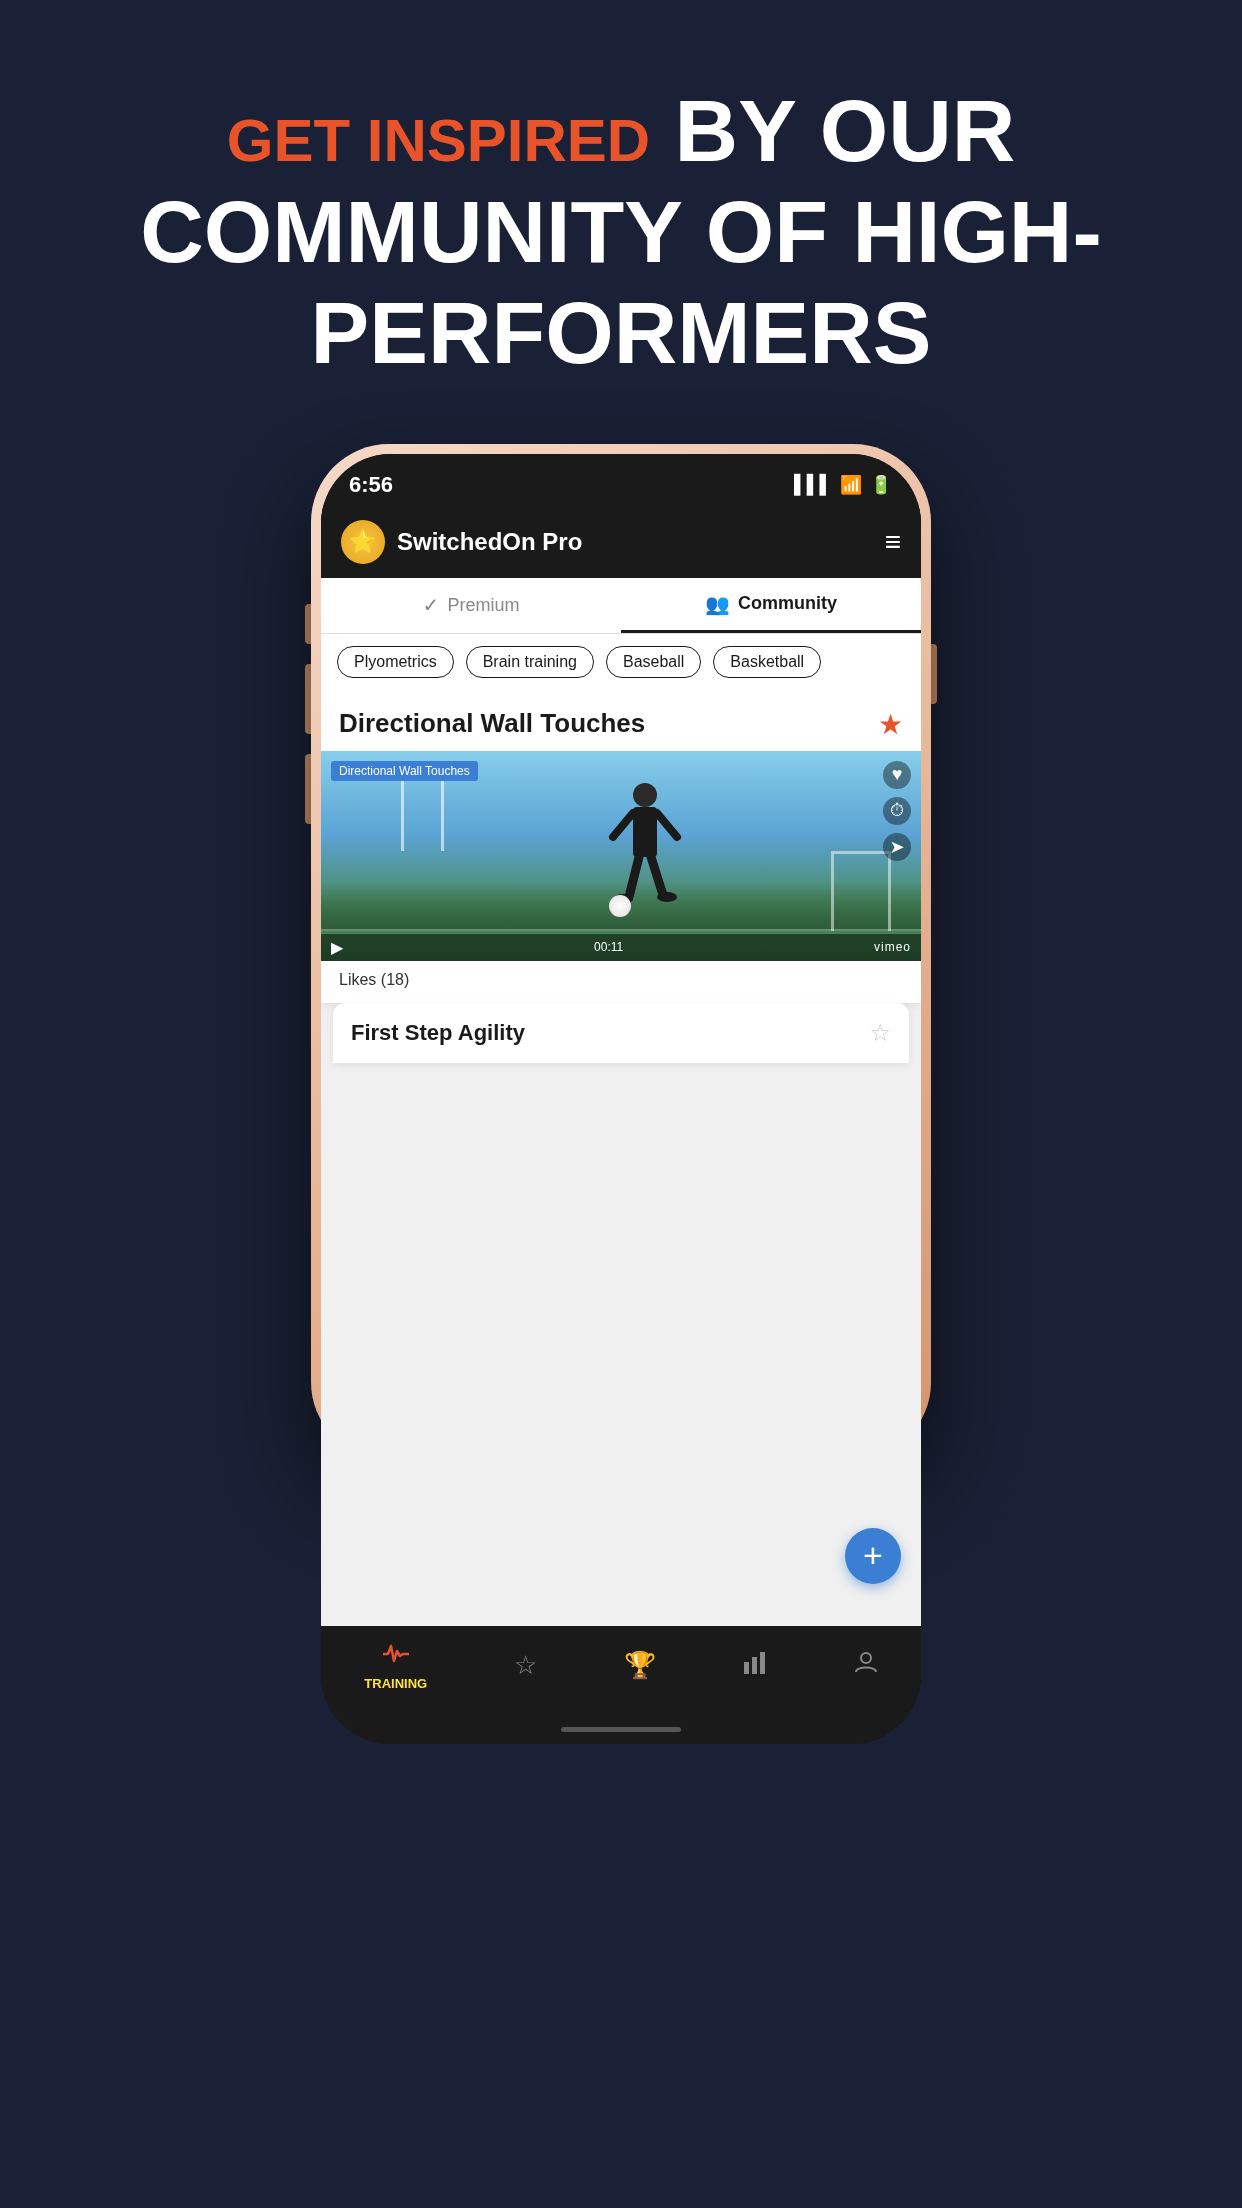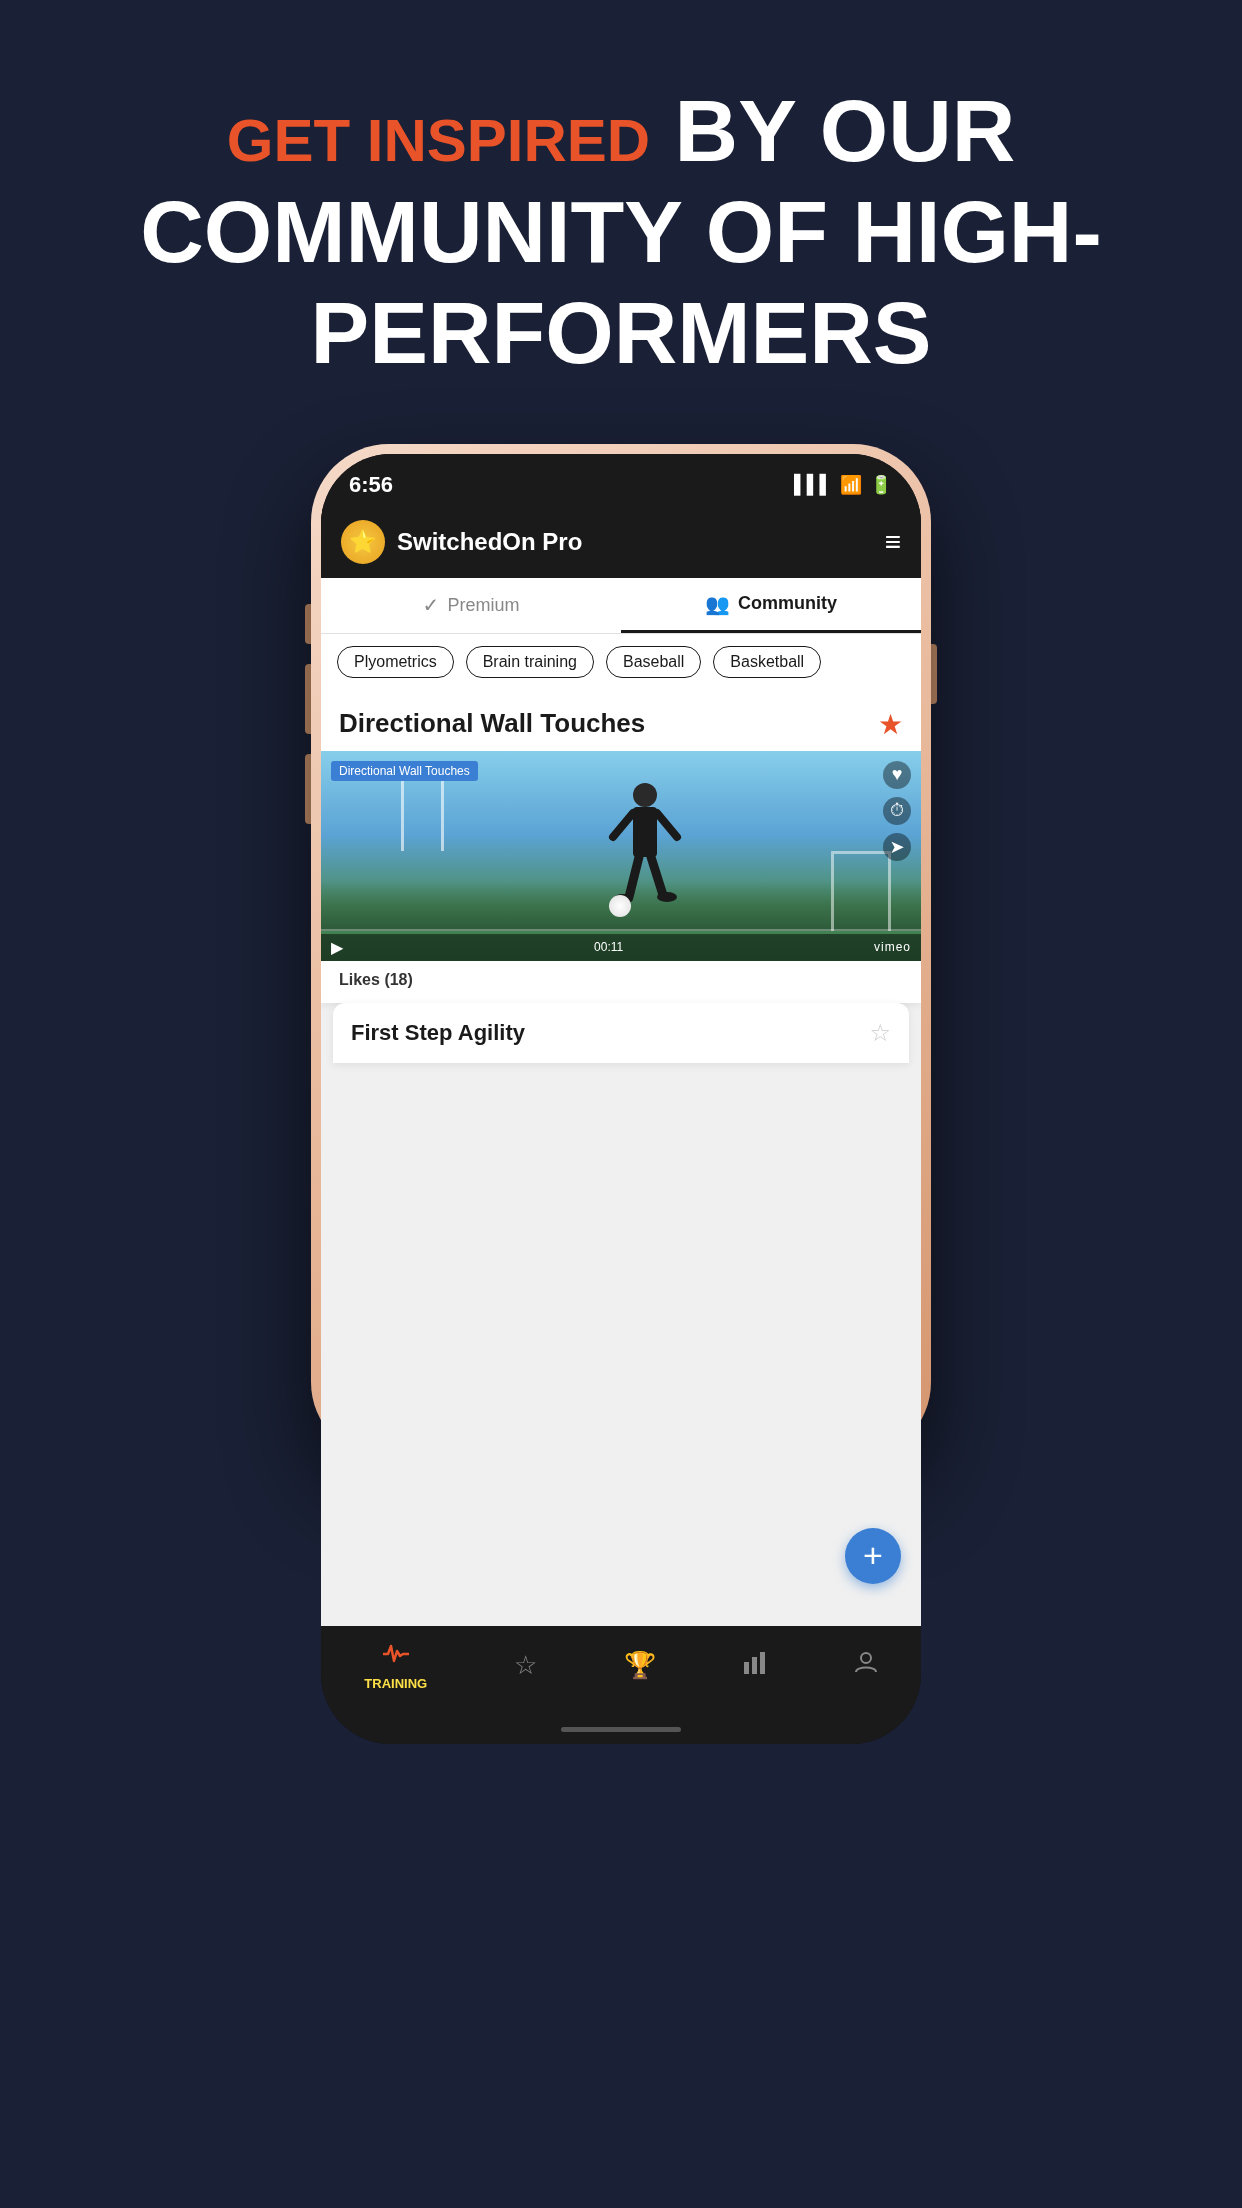--- a/index.html
+++ b/index.html
@@ -350,21 +350,20 @@
     }
     .card-footer {
       padding: 10px 18px 14px 18px;
       display: flex;
       align-items: center;
       justify-content: space-between;
     }
     .likes-text {
       font-size: 16px;
       color: #333;
-      font-weight: bold;
     }
 
     
     .fab {
       position: absolute;
       right: 24px;
       bottom: 108px;
       width: 56px;
       height: 56px;
       background: #3a7fd4;

